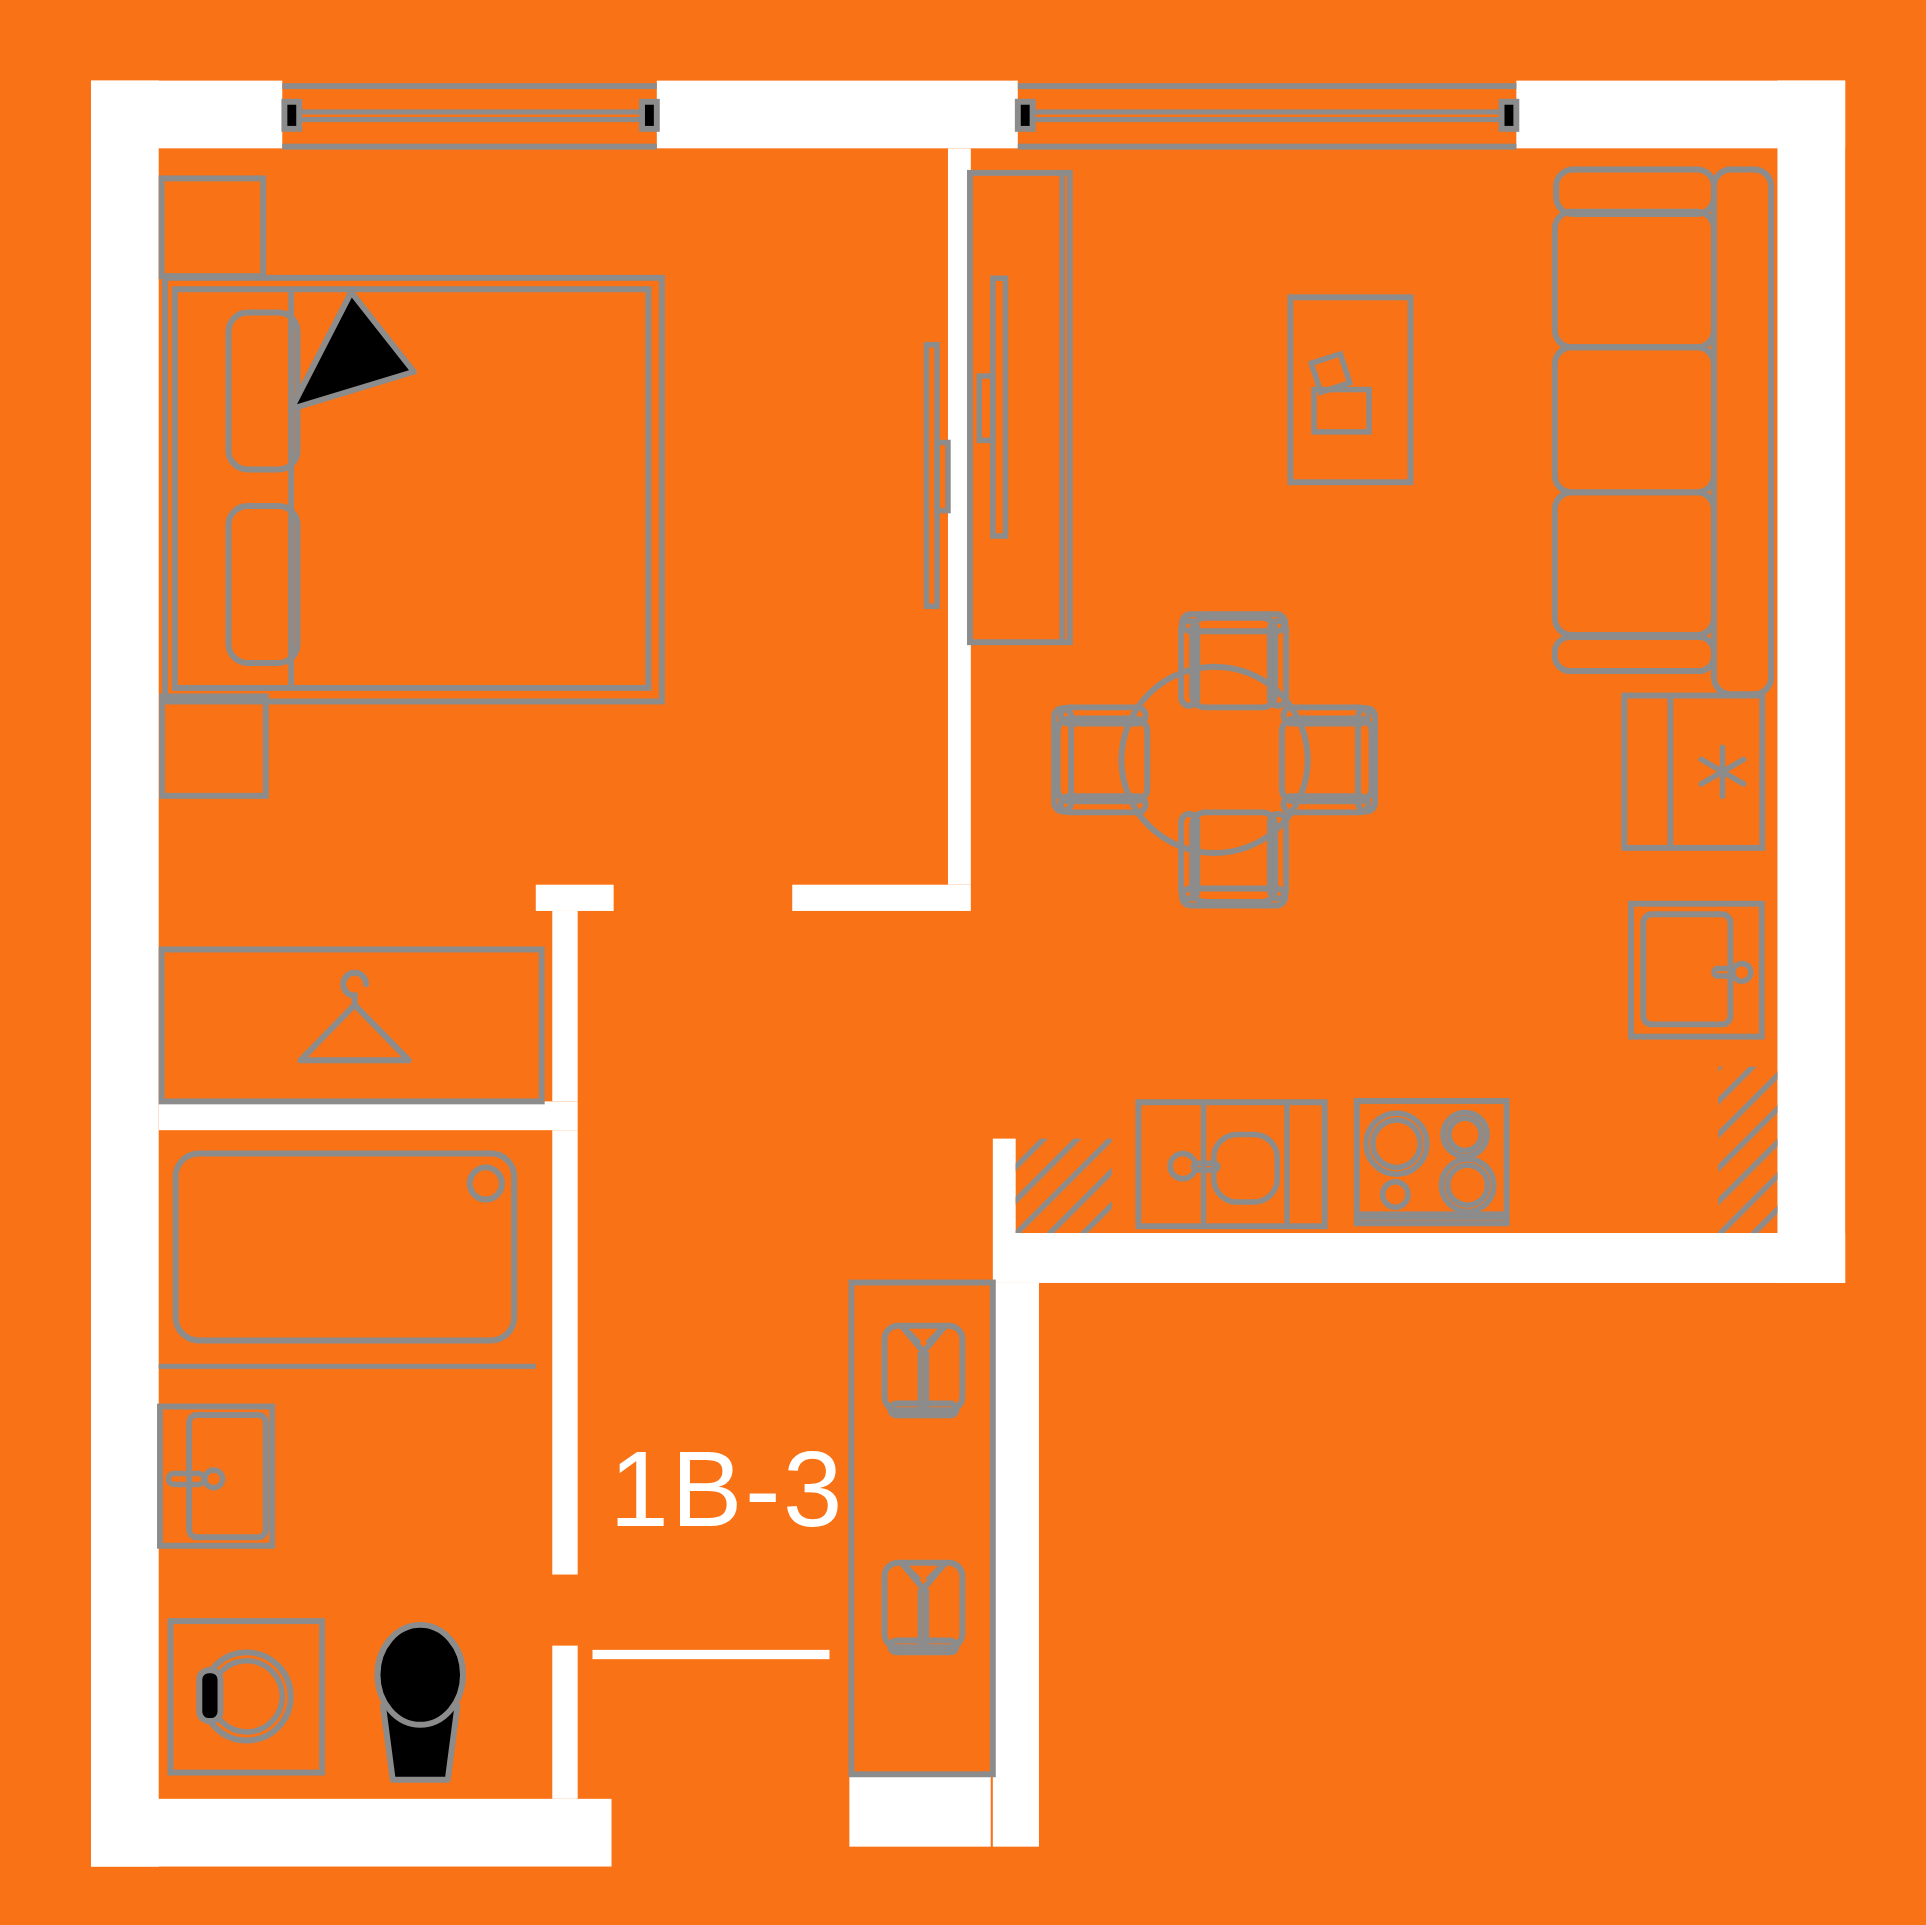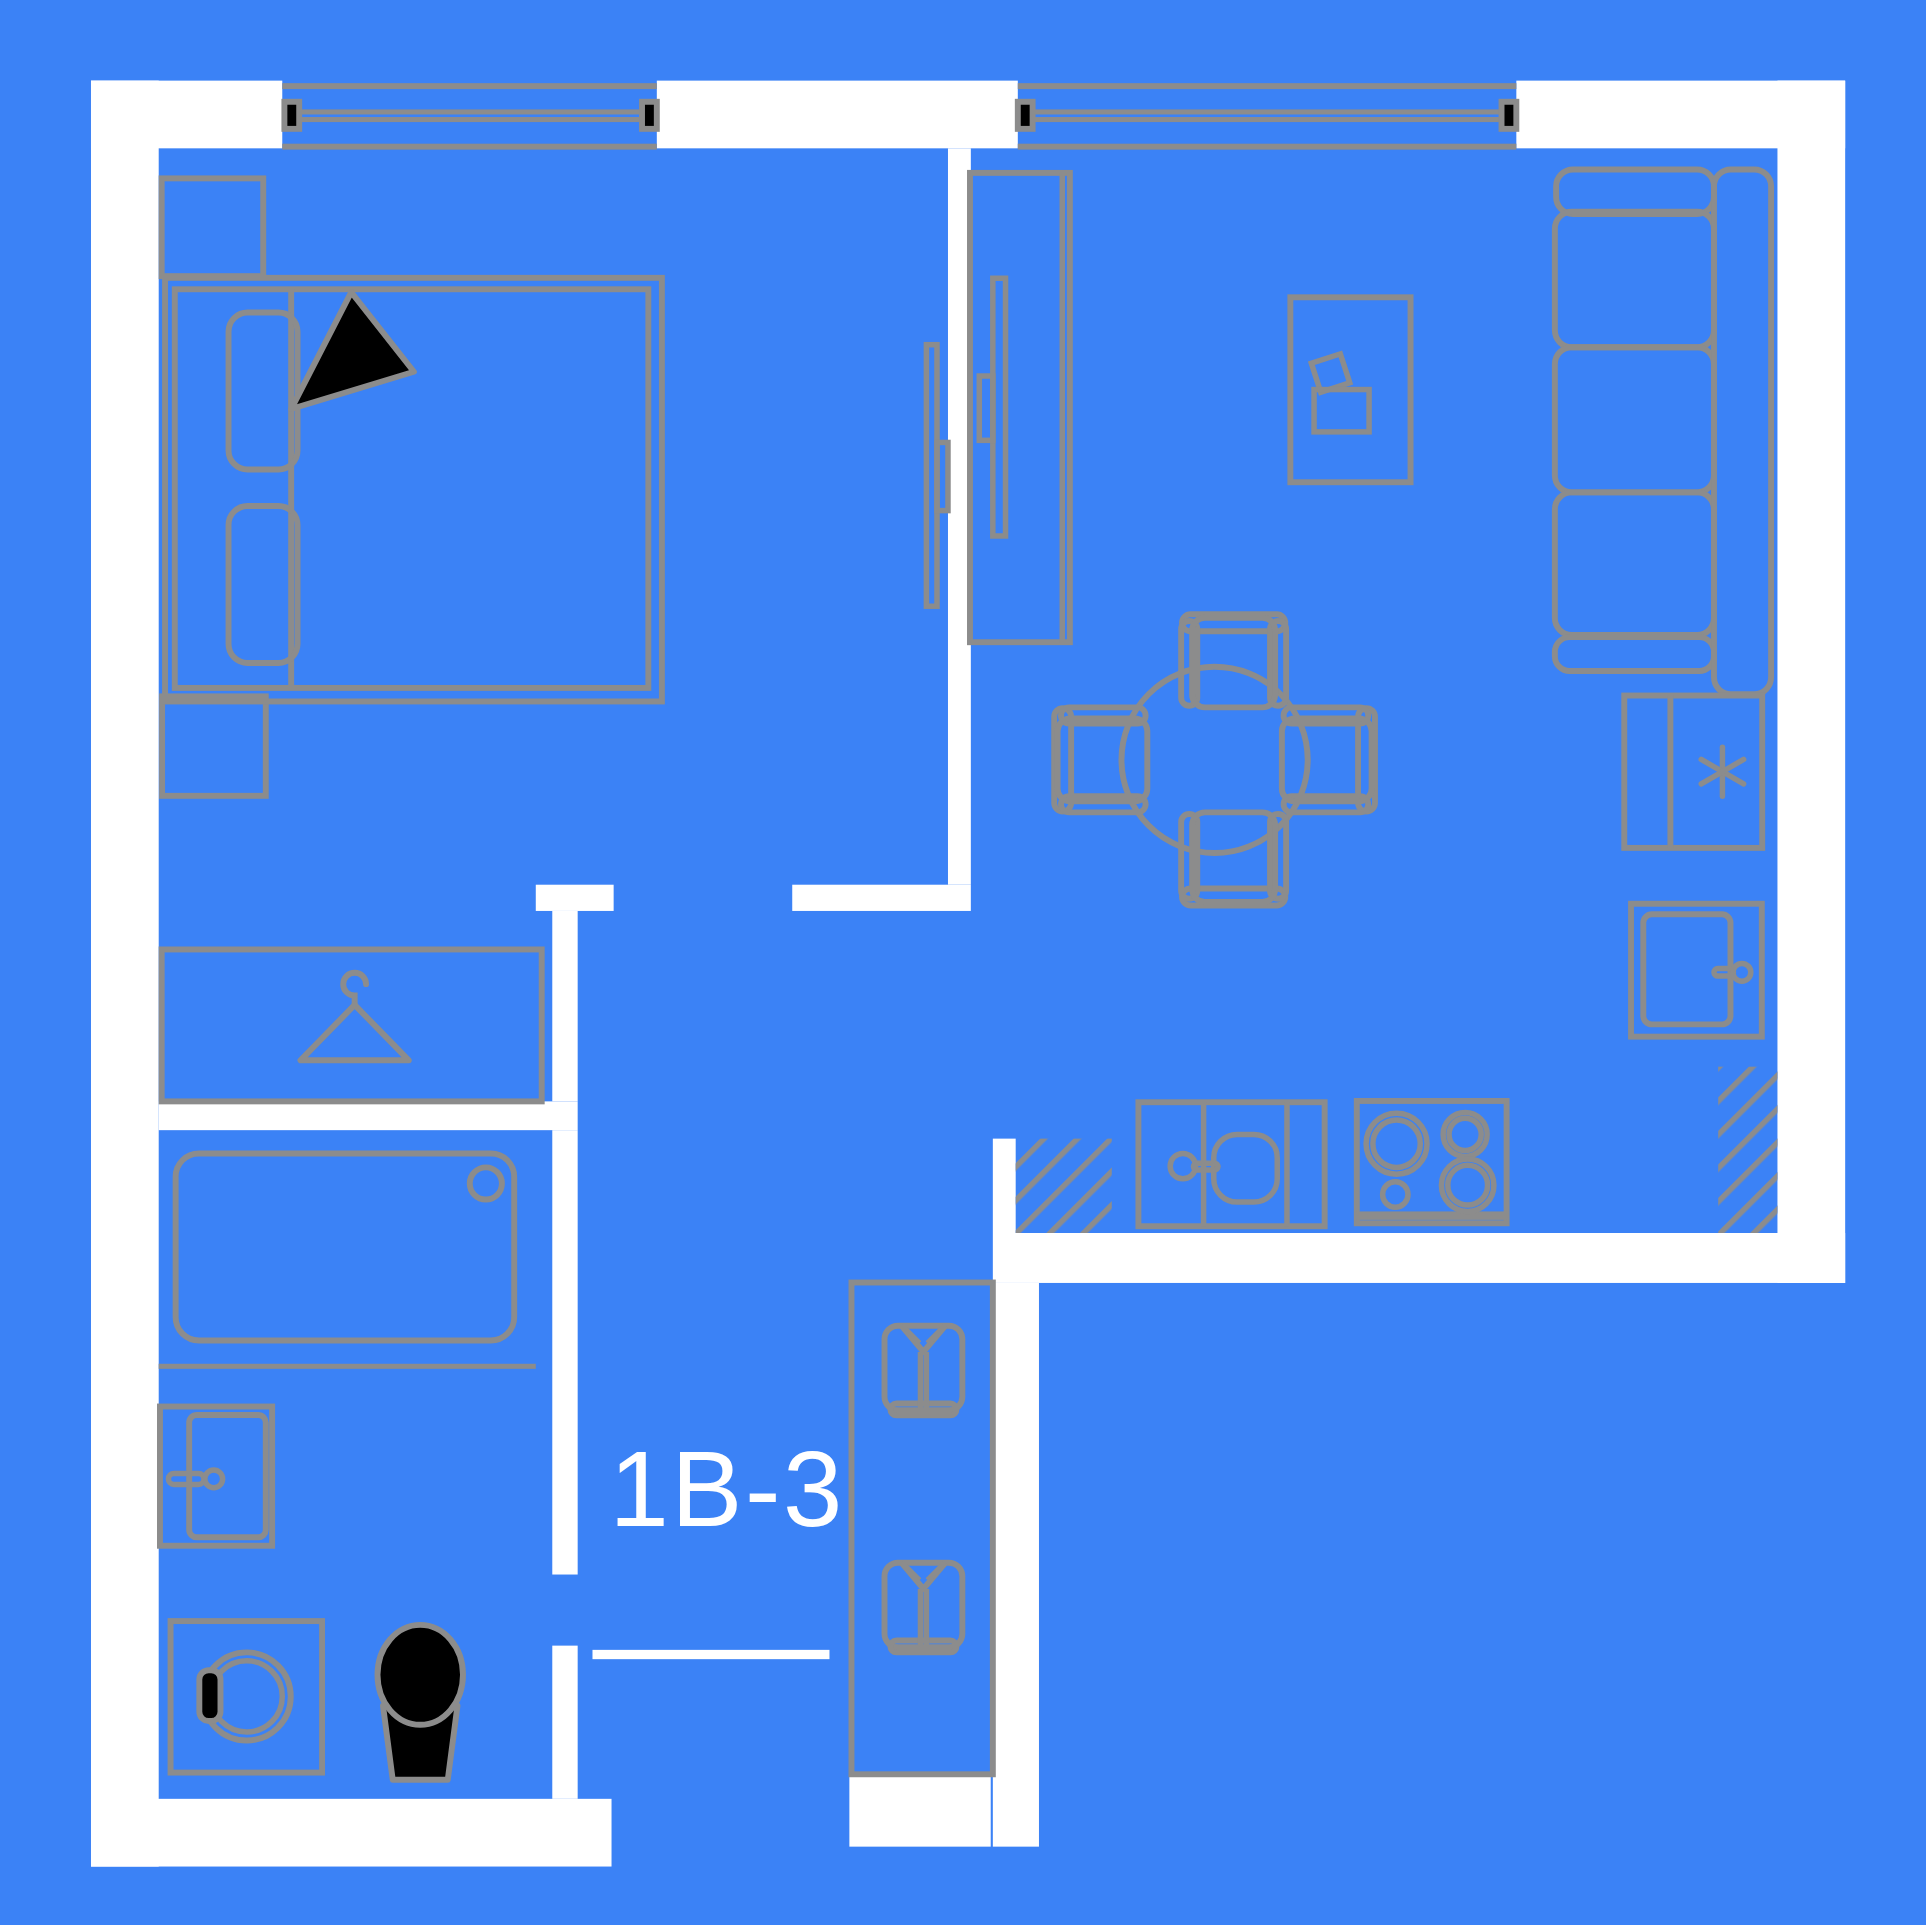--- a/index.html
+++ b/index.html
@@ -1,16 +1,16 @@
 <!DOCTYPE html>
 <html style="font-size:6.8px"><head>
 <meta charset="utf-8">
 <style>
   html,body{margin:0;padding:0;background:#000;}
-  .plan{position:relative;width:1926px;height:1926px;background:#3b82f6;overflow:hidden;
+  .plan{position:relative;width:1926px;height:1926px;background:#f97316;overflow:hidden;
         font-family:"Liberation Sans", sans-serif;}
   svg{position:absolute;left:0;top:0;}
   .wall{fill:#ffffff;stroke:none;}
   .ln{fill:none;stroke:#8c8c8c;stroke-width:14;}
   .lnt{fill:none;stroke:#8c8c8c;stroke-width:13;}
   .lnf{fill:#8c8c8c;stroke:none;}
   .blk{fill:#000000;stroke:#8c8c8c;stroke-width:14;}
   .lbl{fill:#ffffff;font-family:"Liberation Sans", sans-serif;font-size:252px;letter-spacing:6px;}
 </style>
 </head>

